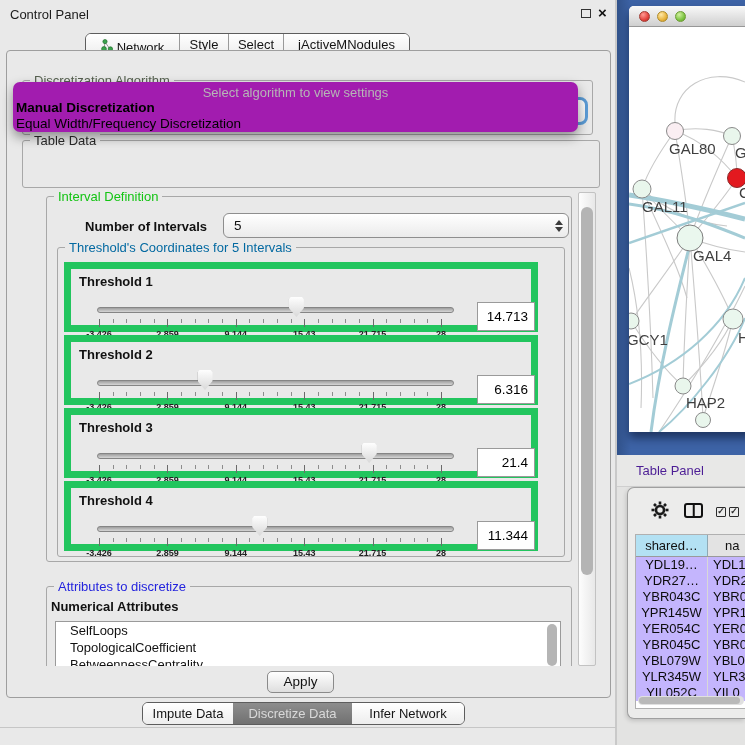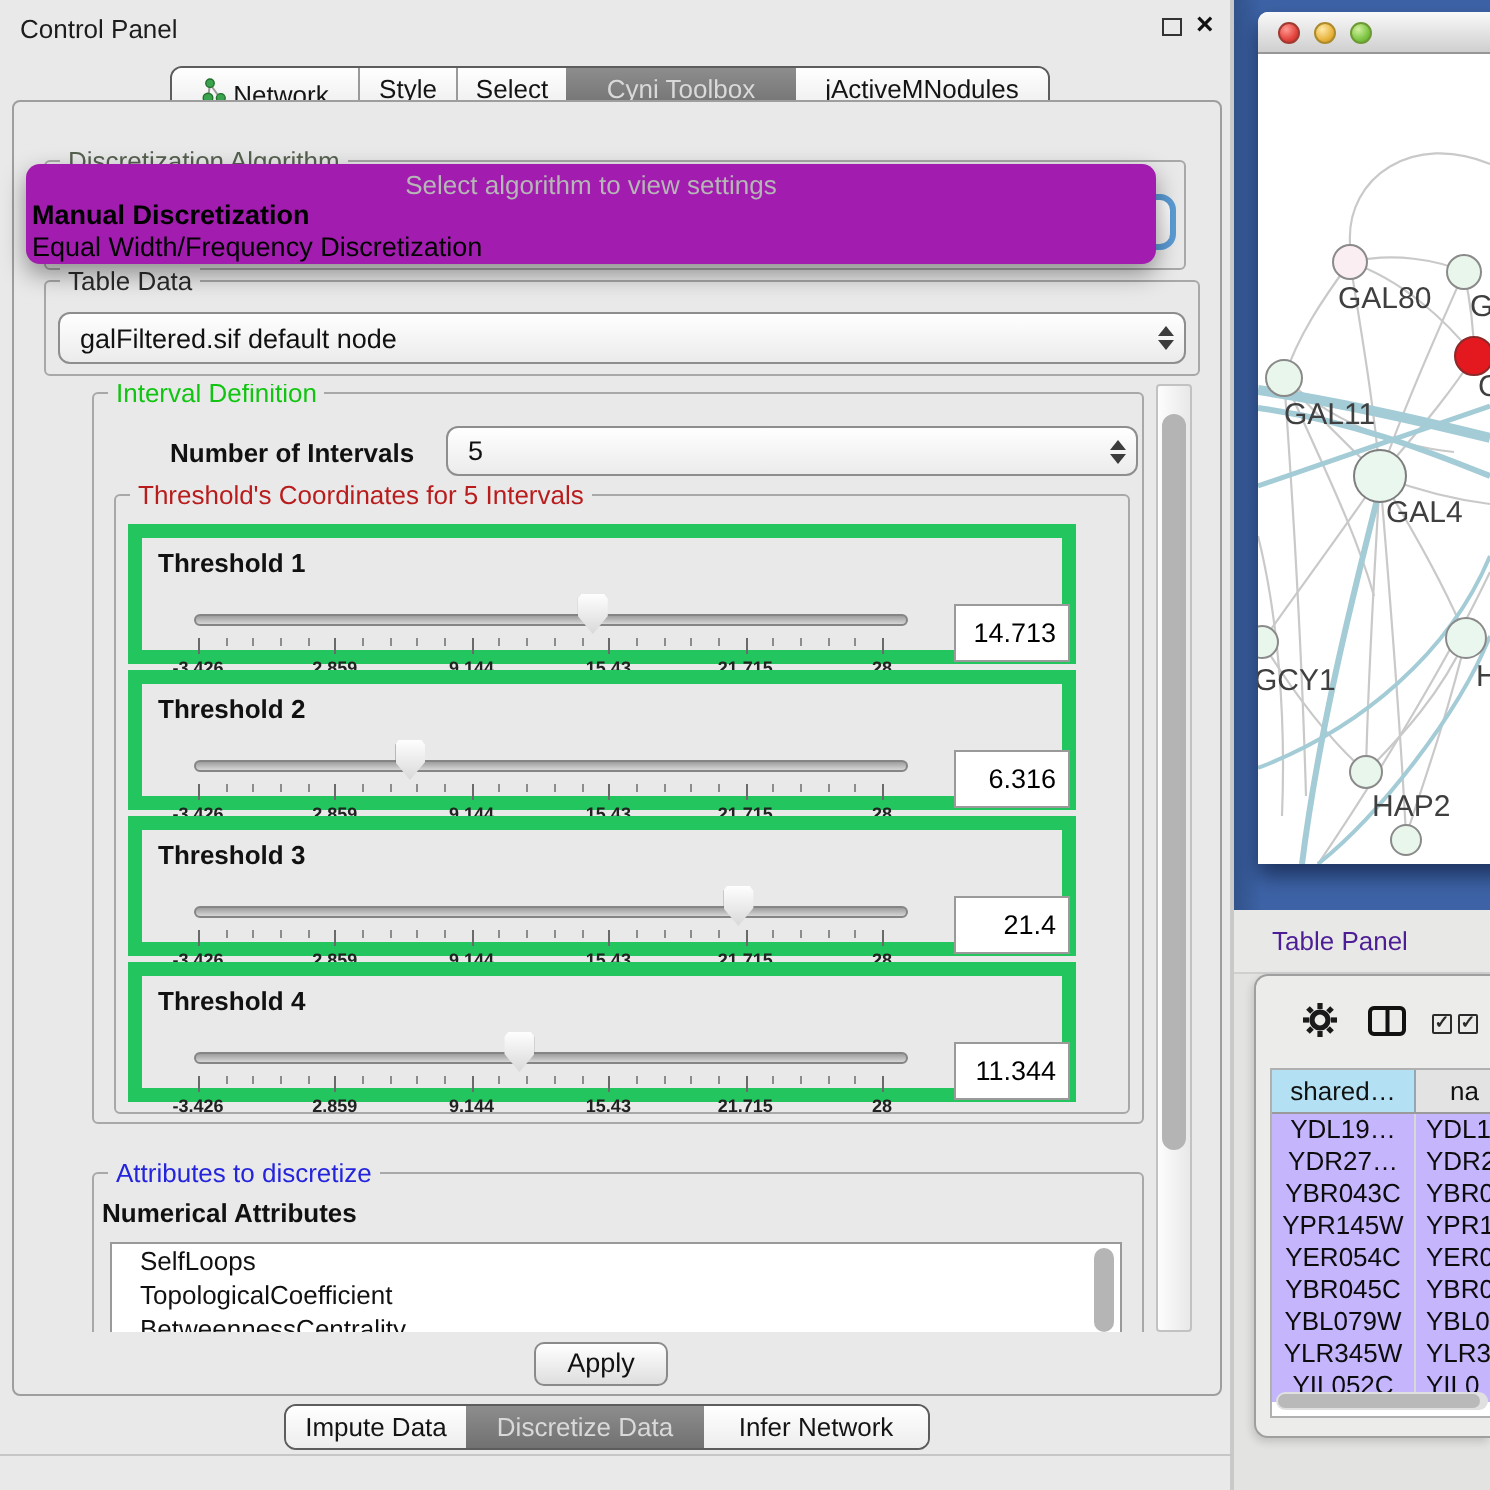--- a/index.html
+++ b/index.html
@@ -50,21 +50,21 @@
   #viewport { left:14px; top:192px; width:564px; height:474px; overflow:hidden; }
   #vscroll { left:578px; top:192px; width:18px; height:474px; border:1px solid #c2c2c2; border-radius:2px; background:linear-gradient(90deg,#fdfdfd,#e8e8e8); }
   #vscroll .thumb { position:absolute; left:2px; top:14px; width:12px; height:368px; background:#b4b4b4; border-radius:7px; }
   .sb-thumb-h { position:absolute; background:#b9b9b9; border-radius:5px; }
 
   #interval-grp { left:32px; top:4px; width:526px; height:366px; }
   #interval-grp > .ttl { color:#12c412; }
   #noi-label { left:38px; top:22px; font-size:13px; font-weight:bold; color:#111; }
   #noi-combo { left:176px; top:16px; width:346px; height:25px; }
   #thr-grp { left:10px; top:50px; width:508px; height:310px; }
-  #thr-grp > .ttl { color:#b91c1c; }
+  #thr-grp > .ttl { color:#0369a1; }
 
   .thr-panel { position:absolute; left:6px; width:474px; height:70px; border:7px solid #22c55e; background:#e9e9e9; }
   .thr-label { position:absolute; left:8px; top:5px; font-size:13px; font-weight:bold; color:#111; }
   .thr-track { position:absolute; left:26px; top:38px; width:357px; height:6px; border:1px solid #858585; border-radius:3px; background:linear-gradient(#9e9e9e,#d6d6d6); }
   .thr-thumb { position:absolute; top:28px; width:15px; height:20px; background:linear-gradient(#fefefe,#d9d9d9); clip-path:polygon(12% 0,88% 0,100% 12%,100% 55%,50% 100%,0 55%,0 12%); filter:drop-shadow(0 0 1px #6f6f6f); }
   .tickrow { position:absolute; left:28px; top:50px; width:342px; height:8px; }
   .tick { position:absolute; top:0; width:1px; background:#6a6a6a; }
   .tick.minor { height:4px; background:#8c8c8c; }
   .tick.major { height:8px; }
   .ticklab { position:absolute; top:60px; transform:translateX(-50%); font-size:9px; font-weight:bold; color:#222; white-space:nowrap; }
@@ -134,50 +134,40 @@
             <circle cx="9.4" cy="10" r="2.2" fill="#3aa34d" stroke="#25702f" stroke-width="0.7"></circle>
           </svg></span>
         <span>Network</span>
       </div>
       <div class="seg" style="width: 49px;">
         <span>Style</span>
       </div>
       <div class="seg" style="width: 55px; justify-content: center;">
         <span>Select</span>
       </div>
-      <div class="seg sel" style="width: 115px;">
-        <span>Cyni Toolbox</span>
-      </div>
       <div class="seg" style="width: 126px;">
         <span>jActiveMNodules</span>
       </div>
     </div>
 
   <div class="abs" id="outer-panel"></div>
 
   <div class="grp" id="algo-grp">
     <span class="ttl">Discretization Algorithm</span>
     <div class="abs" id="algo-combo"></div>
   </div>
 
   <div class="abs" id="dropdown">
     <div class="abs" id="dd-hint">Select algorithm to view settings</div>
     <div class="abs dd-opt" id="dd-opt0">Manual Discretization</div>
     <div class="abs dd-opt" id="dd-opt1">Equal Width/Frequency Discretization</div>
   </div>
 
   <div class="grp" id="tabledata-grp">
     <span class="ttl">Table Data</span>
-    <div class="combo" id="tabledata-combo">
-      <span class="cv">galFiltered.sif default node</span>
-      <span class="arr">
-          <i class="up"></i>
-          <i class="dn"></i>
-        </span>
-    </div>
   </div>
 
   <div class="abs" id="viewport">
     <div class="grp" id="interval-grp">
       <span class="ttl">Interval Definition</span>
       <div class="abs" id="noi-label">Number of Intervals</div>
       <div class="combo" id="noi-combo">
         <span class="cv">5</span>
         <span class="arr">
             <i class="up"></i>

